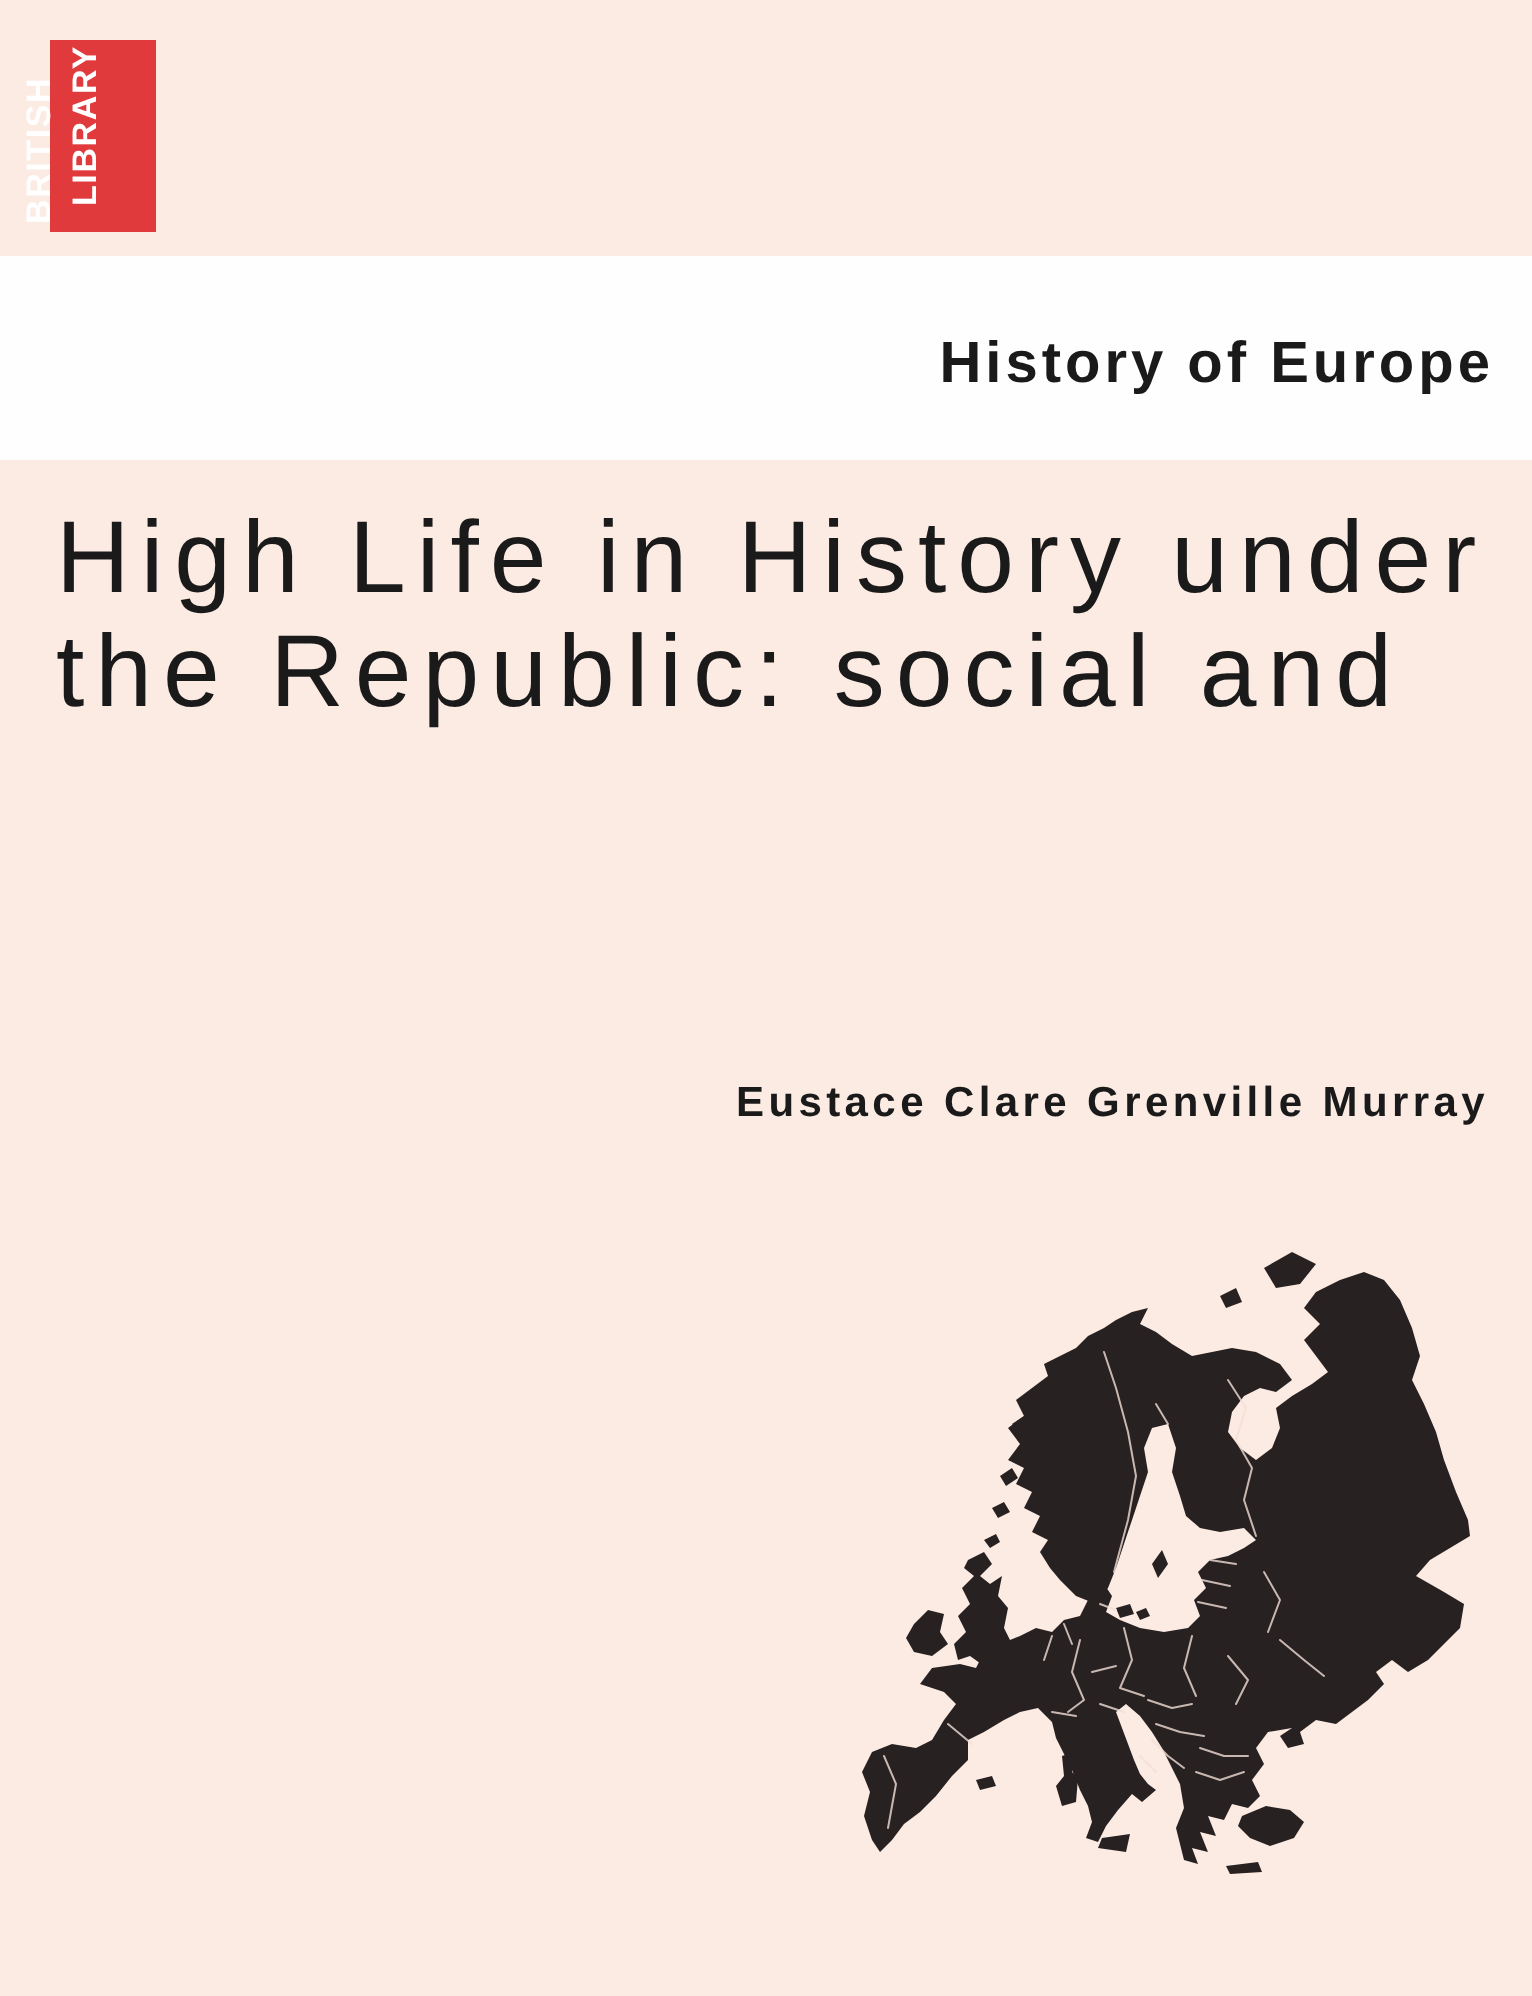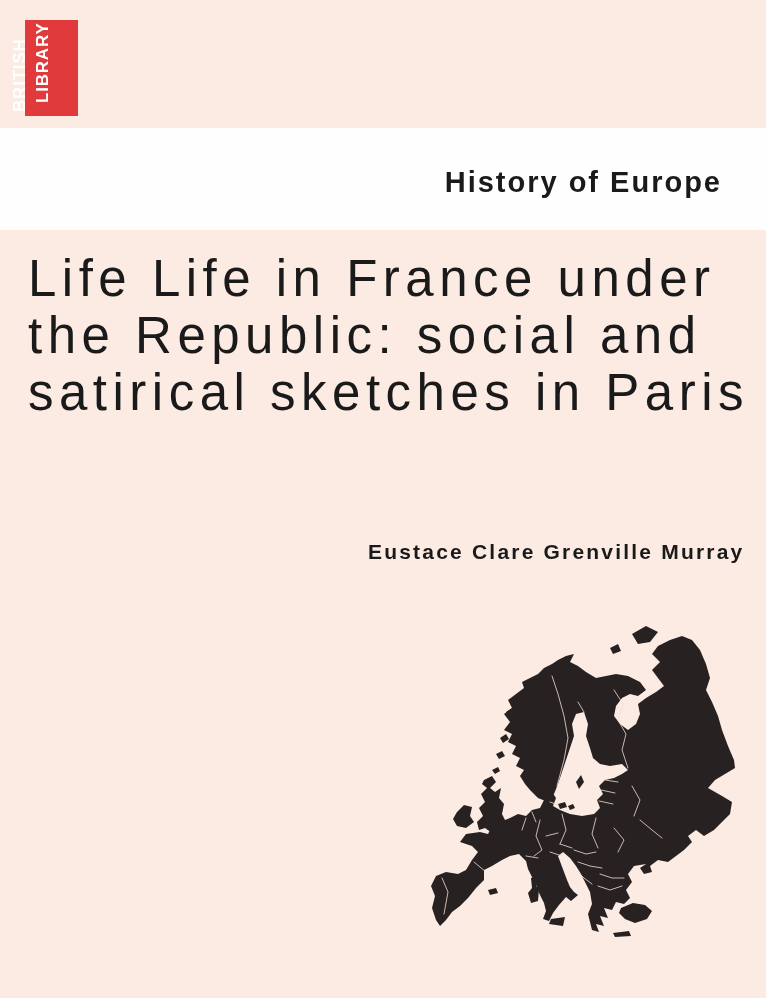--- a/index.html
+++ b/index.html
@@ -12,21 +12,21 @@
         background:var(--logo_red,#e13a3d);}
   .logo-word{position:absolute;bottom:0;left:0;color:var(--logo_text,#ffffff);
         font-weight:700;font-size:17px;line-height:20px;letter-spacing:0.8px;
         white-space:nowrap;transform-origin:0 100%;transform:rotate(-90deg);}
   .logo-word.brit{left:5px;bottom:4px;}
   .logo-word.lib{left:28px;bottom:13px;}
 
   
   .band{position:absolute;left:0;top:128px;width:766px;height:102px;
         background:var(--band_white,#fffefe);display:flex;align-items:center;
-        justify-content:flex-end;padding-right:44px;box-sizing:border-box;}
+        justify-content:flex-end;padding-right:19px;box-sizing:border-box;}
   .category{font-size:29px;font-weight:700;letter-spacing:2px;
         color:var(--text_black,#1a1a1a);padding-top:6px;}
 
   
   .title{position:absolute;left:28px;top:250px;color:var(--text_black,#1a1a1a);
         font-size:51px;font-weight:400;line-height:57px;letter-spacing:5.5px;}
   .title .tl{white-space:nowrap;}
 
   
   .author{position:absolute;left:368px;top:540px;color:var(--text_black,#1a1a1a);
@@ -46,23 +46,22 @@
   <div class="logo">
     <span class="logo-word brit">BRITISH</span>
     <span class="logo-word lib">LIBRARY</span>
   </div>
 
   <div class="band">
     <span class="category">History of Europe</span>
   </div>
 
   <div class="title">
-    <div class="tl">Life Life in France under</div>
+    <div class="tl">High Life in History under</div>
     <div class="tl">the Republic: social and</div>
-    <div class="tl">satirical sketches in Paris</div>
   </div>
 
   <div class="author">Eustace Clare Grenville Murray</div>
 
   <svg class="map" viewBox="0 0 366 408" xmlns="http://www.w3.org/2000/svg" aria-hidden="true">
 
     <path class="land" d="M36,330 L32,318 L35,306 L31,296 L36,286
       L46,282 L58,284 L66,280 L72,270 L78,262 L72,256 L60,252 L66,244 L80,242 L88,244
       L92,236 L100,232 L110,228 L118,224 L126,226 L132,220 L140,218
       L146,206 L152,202 L156,208 L153,216 L160,220

